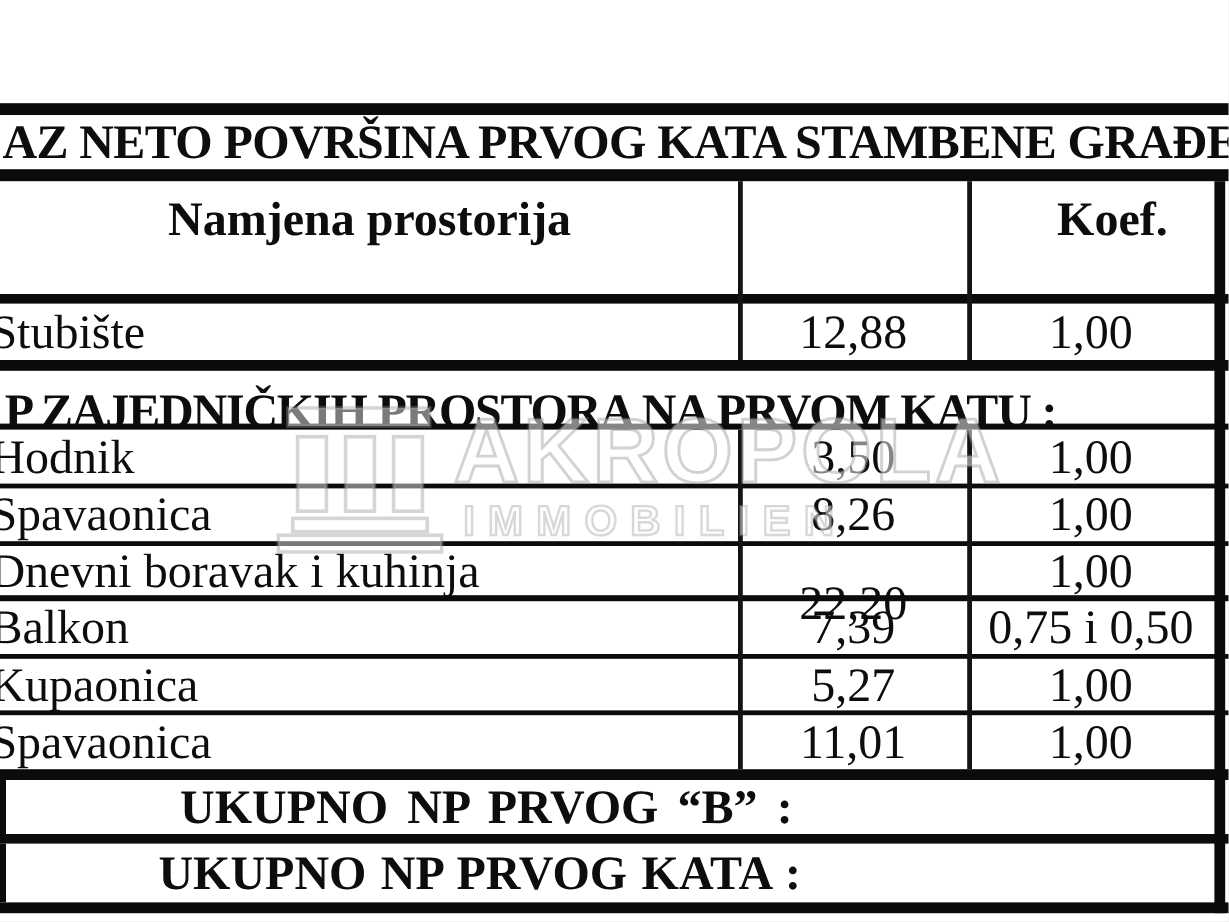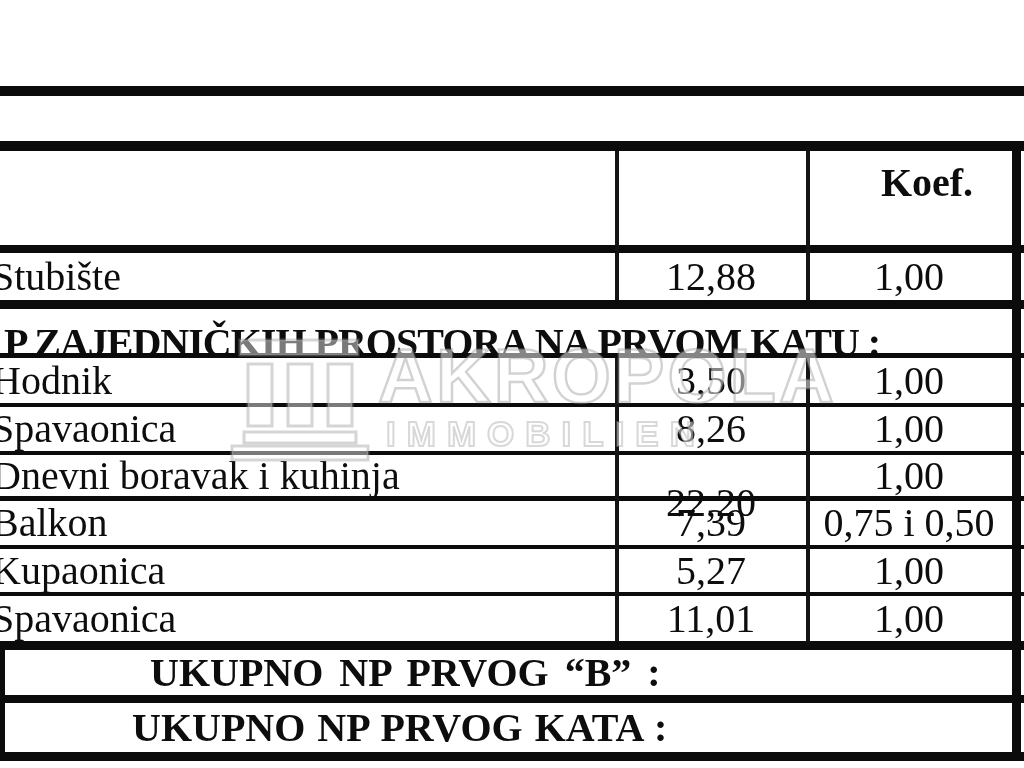--- a/index.html
+++ b/index.html
@@ -28,22 +28,26 @@
     position:absolute; font-weight:bold; font-size:40px; white-space:nowrap;
   }
   .watermark{position:absolute; pointer-events:none;}
 </style>
 </head>
 <body>
 
 <div class="screen">
 
   <div class="hline" style="top:86px;height:10px;"></div>
+  <div class="band" style="top:96px;height:45px;">
+    <span class="title-text">AZ NETO POVRŠINA PRVOG KATA STAMBENE GRAĐE</span>
+  </div>
   <div class="hline" style="top:141px;height:10px;"></div>
 
+  <div class="hcell" style="left:0;width:616px;top:161px;">Namjena prostorija</div>
   <div class="hcell" style="left:810px;width:202px;top:161px;margin-left:16px;">Koef.</div>
 
   <div class="hline" style="top:245px;height:8px;"></div>
 
   <div class="cell label" style="top:253px;height:47px;line-height:47px;">Stubište</div>
   <div class="cell num" style="left:616px;width:190px;top:253px;height:47px;line-height:47px;border-radius:18px;">12,88</div>
   <div class="cell num" style="left:806px;width:206px;top:253px;height:47px;line-height:47px;">1,00</div>
 
   <div class="hline" style="top:300px;height:9px;"></div>
   <div class="section-text" style="top:309px;height:44px;line-height:44px;margin-top:12px;">P ZAJEDNIČKIH PROSTORA NA PRVOM KATU :</div>

